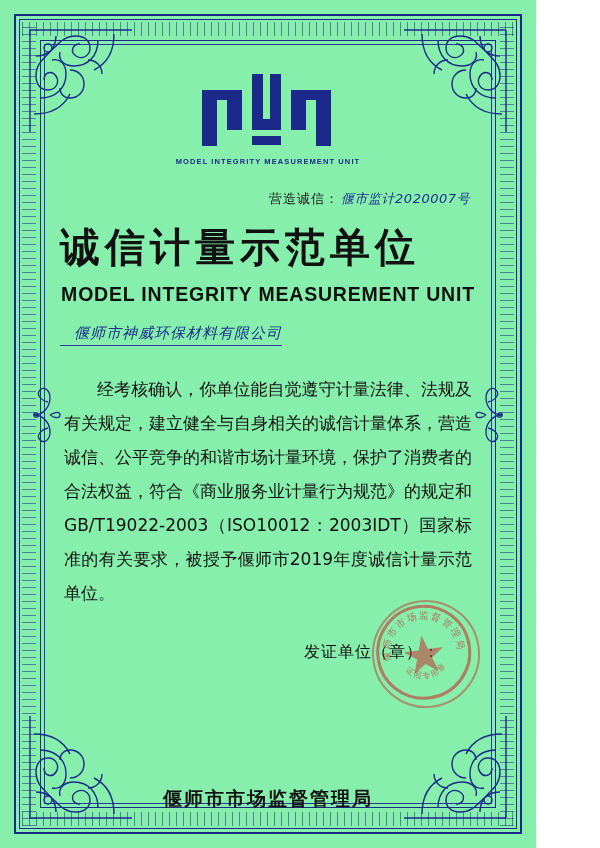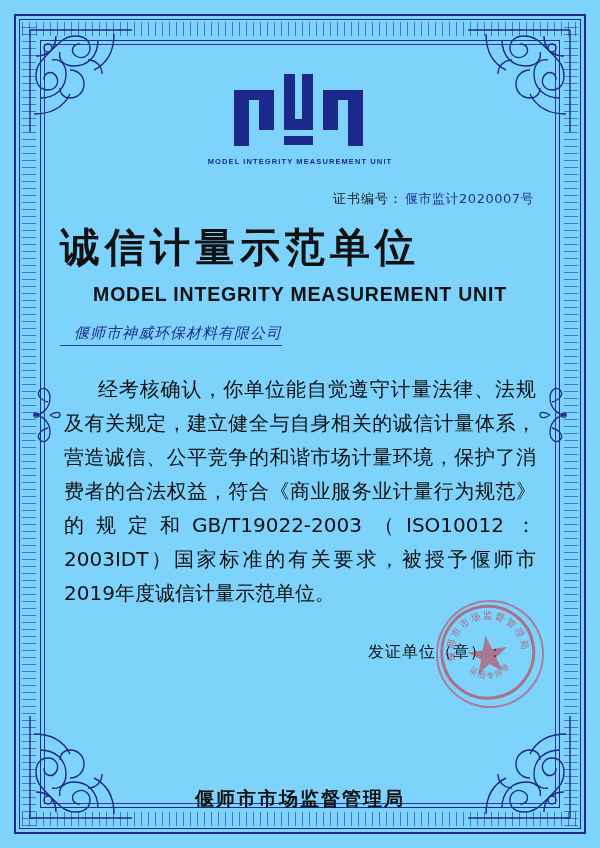--- a/index.html
+++ b/index.html
@@ -9,23 +9,23 @@
   body {
     width: 600px;
     height: 848px;
     background: #ffffff;
     font-family: "Liberation Sans", sans-serif;
     overflow: hidden;
   }
 
   .certificate {
     position: relative;
-    width: 600px;
+    width: 536px;
     height: 848px;
-    background: #7dd3fc;
+    background: #86efac;
     box-sizing: border-box;
   }
 
   
   .border-outer {
     position: absolute;
     left: 14px; top: 14px; right: 14px; bottom: 14px;
     border: 2px solid #1b2a8a;
     box-sizing: border-box;
   }
@@ -126,20 +126,21 @@
     color: #1a1a1a;
     white-space: nowrap;
   }
   .serial-label {
     font-family: "DejaVu Sans", sans-serif;
     letter-spacing: 1px;
   }
   .serial-value {
     font-family: "DejaVu Sans", sans-serif;
     color: #1d2f8e;
+    font-style: italic;
     letter-spacing: 0.5px;
     border-bottom: 0px;
     padding-left: 2px;
   }
 
   
   .title-cn {
     margin-top: 12px;
     font-family: "DejaVu Sans", sans-serif;
     font-weight: bold;
@@ -168,21 +169,21 @@
     border-bottom: 1px solid #2b3a9a;
     display: inline-block;
     padding-bottom: 2px;
     letter-spacing: 1px;
   }
 
   
   .body-text {
     margin-top: 26px;
     font-family: "DejaVu Sans", sans-serif;
-    font-size: 20px;
+    font-size: 17px;
     line-height: 34px;
     color: #111111;
     text-align: justify;
     text-justify: inter-ideograph;
     padding: 0 4px;
   }
   .body-text .indent { display: inline-block; width: 33px; }
 
   
   .issuer-row {
@@ -326,21 +327,21 @@
           <rect x="116" y="18" width="15" height="56"></rect>
           <rect x="91" y="18" width="40" height="10"></rect>
           <rect x="52" y="64" width="29" height="9"></rect>
         </svg>
       </span>
       <div class="logo-caption">MODEL INTEGRITY MEASUREMENT UNIT</div>
     </div>
 
     
     <div class="serial-row">
-      <span class="serial-label">证书编号：</span><span class="serial-value">偃市监计2020007号</span>
+      <span class="serial-label">营造诚信：</span><span class="serial-value">偃市监计2020007号</span>
     </div>
 
     
     <div class="title-cn">诚信计量示范单位</div>
     <div class="title-en">MODEL INTEGRITY MEASUREMENT UNIT</div>
 
     
     <div class="recipient">偃师市神威环保材料有限公司</div>
 
     

